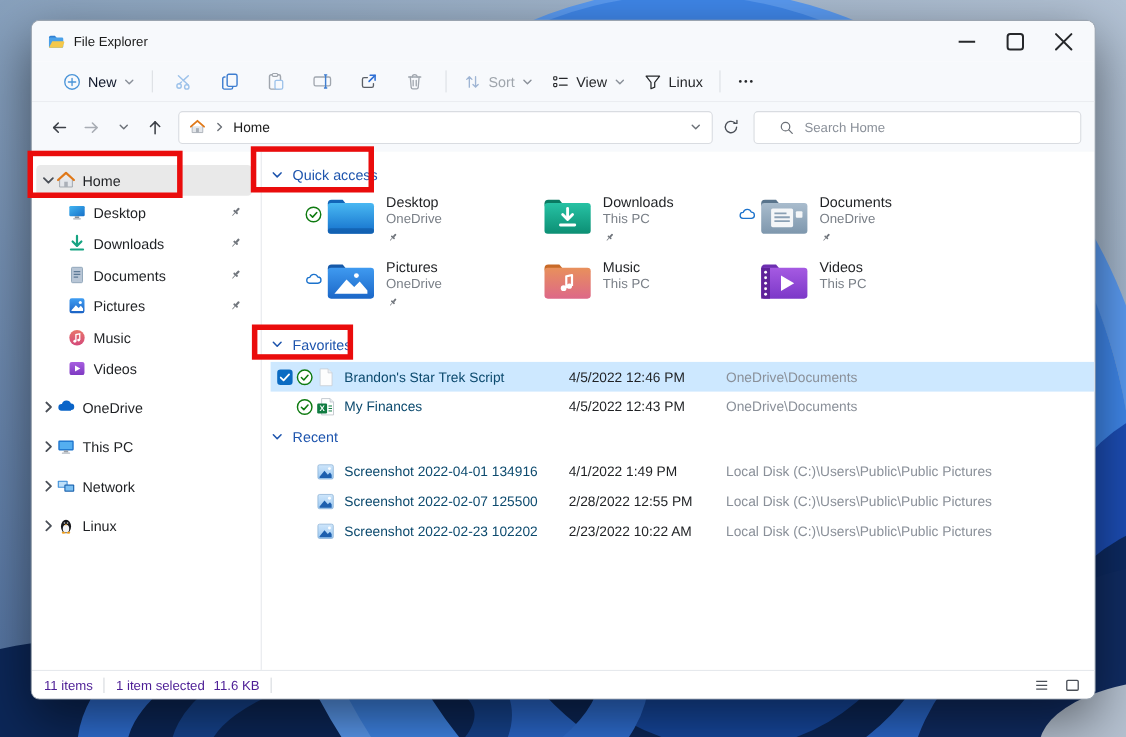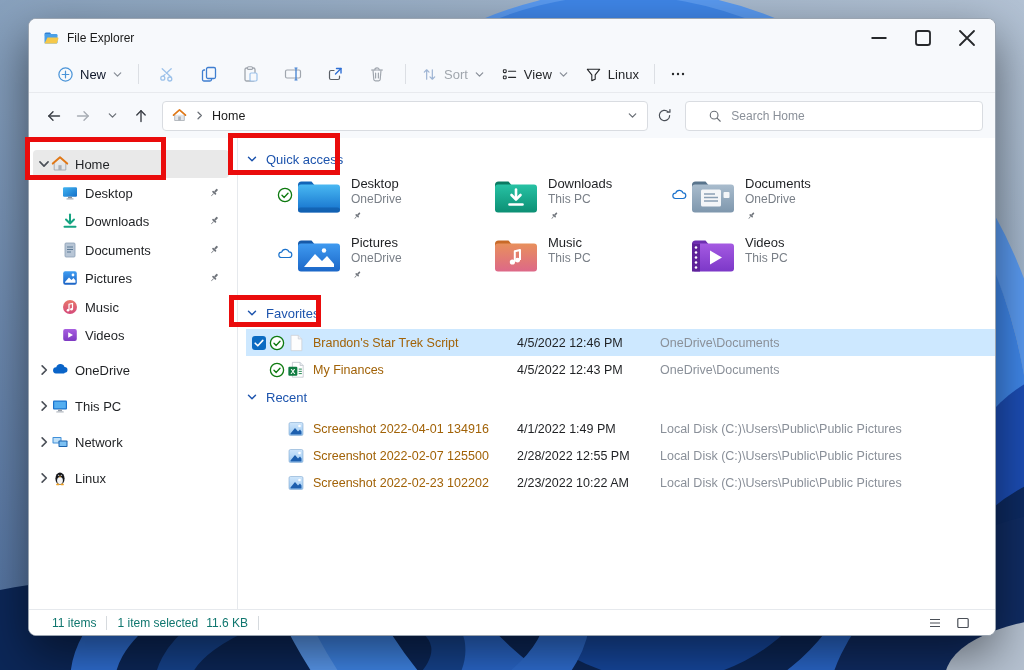--- a/index.html
+++ b/index.html
@@ -47,24 +47,24 @@
   .tloc{font-size:12px;color:#797f87;line-height:15px;}
   .tpin{width:12px;height:12px;display:block;margin-top:3px;}
   .rows{position:absolute;left:8px;right:0;}
   .rows-fav{top:191px;}
   .rows-recent{top:277px;}
   .lrow{height:27px;display:flex;align-items:center;font-size:12.5px;padding-left:5px;}
   .lrow.rowsel{background:#cde8ff;}
   .rcb,.rsync{width:16px;height:16px;flex:0 0 auto;display:flex;}
   .rsync{margin-left:2px;}
   .rfic{width:18px;height:18px;margin-left:2px;flex:0 0 auto;display:flex;}
-  .rname{color:#a16207;width:204px;margin-left:8px;white-space:nowrap;overflow:hidden;flex:0 0 auto;}
+  .rname{color:#0c4a6e;width:204px;margin-left:8px;white-space:nowrap;overflow:hidden;flex:0 0 auto;}
   .rdate{color:#1f2124;width:143px;flex:0 0 auto;}
   .rloc{color:#8a9099;flex:1;white-space:nowrap;overflow:hidden;}
-  .statusbar{height:26px;border-top:1px solid #e6e9ed;background:#fff;display:flex;align-items:center;padding:0 23px;font-size:12px;color:#0f766e;flex:0 0 auto;}
+  .statusbar{height:26px;border-top:1px solid #e6e9ed;background:#fff;display:flex;align-items:center;padding:0 11px;font-size:12px;color:#4c1d95;flex:0 0 auto;}
   .ssep{width:1px;height:14px;background:#d6dade;margin:0 10px;flex:0 0 auto;}
   .sgap{width:8px;}
   .sb-right{margin-left:auto;display:flex;align-items:center;gap:10px;}
   .sbtn{width:18px;height:18px;display:flex;align-items:center;justify-content:center;}
   .anno{position:absolute;border:5px solid #ea0c0c;z-index:5;pointer-events:none;}
   .anno-home{left:25px;top:137px;width:141px;height:43px;}
   .anno-qa{left:228px;top:133px;width:112px;height:42px;}
   .anno-fav{left:229px;top:295px;width:92px;height:32px;}
   .ic{display:flex;align-items:center;justify-content:center;}
   .ic svg{width:100%;height:100%;display:block;}

